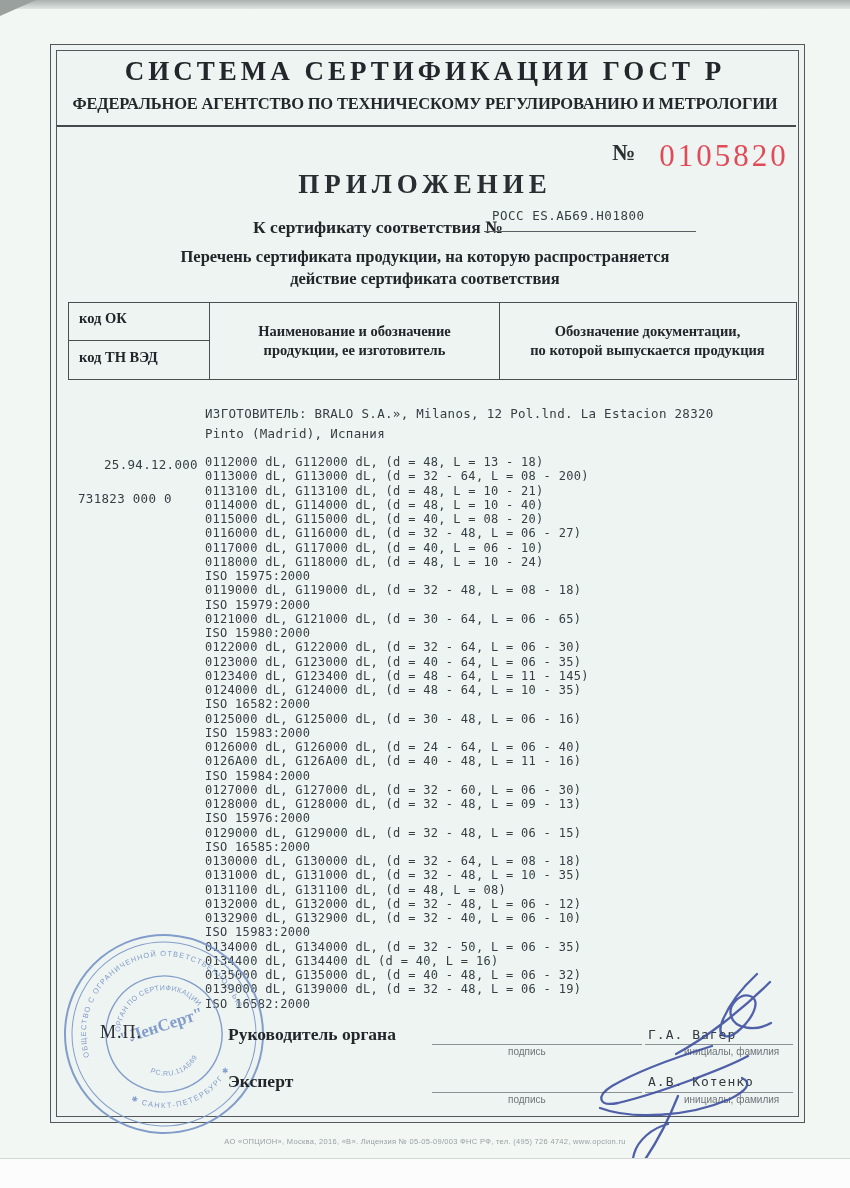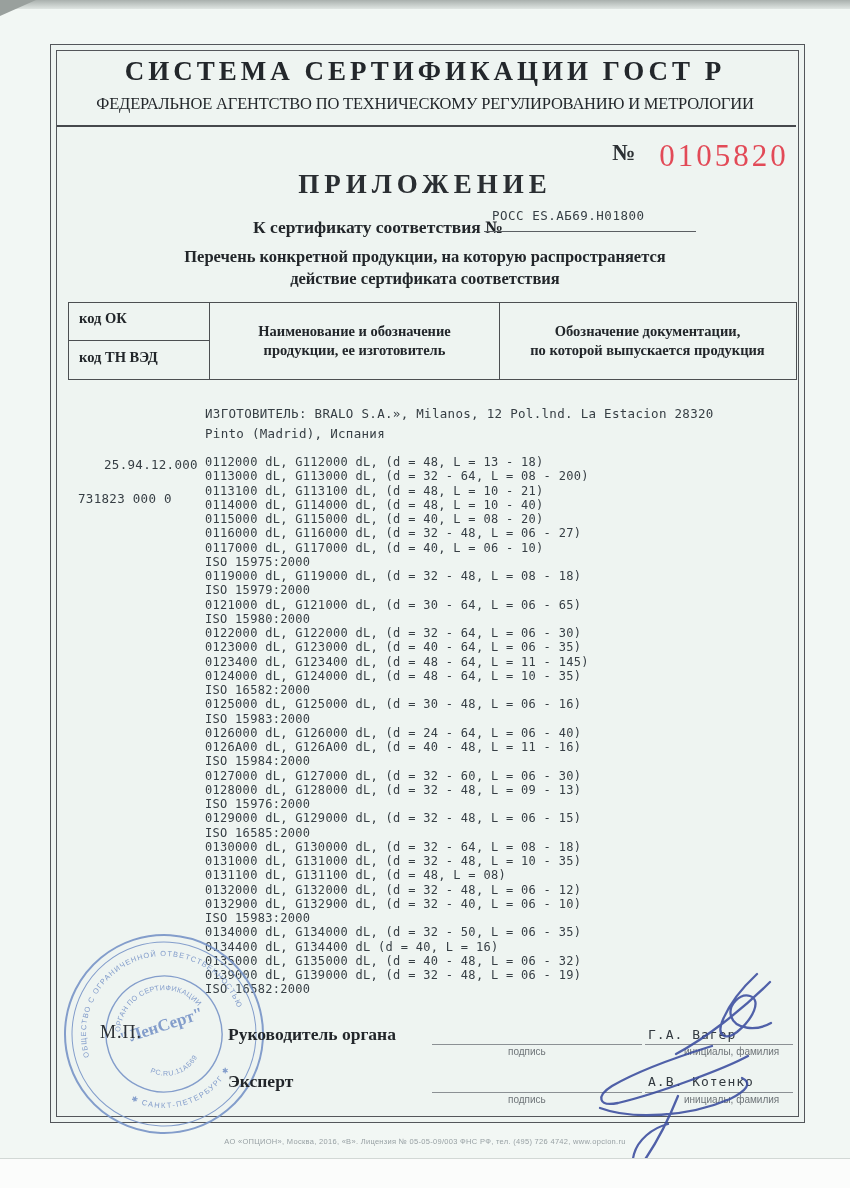--- a/index.html
+++ b/index.html
@@ -12,21 +12,21 @@
                clip-path:polygon(0 0,100% 0,0 100%);}
   .scan-bottom-line{position:absolute;left:0;top:1158px;width:850px;border-top:1px solid #d2d8d5;}
   .scan-bottom{position:absolute;left:0;top:1159px;width:850px;height:29px;background:#fbfcfb;}
   
   .frame{position:absolute;left:50px;top:44px;width:753px;height:1077px;
          border:1.6px solid #53565a;background:#eef4f1;}
   .frame-inner{position:absolute;left:5px;top:5px;right:5px;bottom:5px;border:1px solid #53565a;}
   
   .hdr1{position:absolute;left:0;top:56px;width:100%;text-align:center;font-weight:bold;
         font-size:27px;letter-spacing:4px;color:#23272b;}
-  .hdr2{position:absolute;left:0;top:94px;width:100%;text-align:center;font-weight:normal;
+  .hdr2{position:absolute;left:0;top:94px;width:100%;text-align:center;font-weight:bold;
         font-size:16.5px;letter-spacing:-0.2px;color:#23272b;}
   .hdr-divider{position:absolute;left:57px;top:125px;width:739px;border-top:2px solid #45484c;}
   
   .doc-no{position:absolute;left:612px;top:138px;white-space:nowrap;}
   .doc-no .nz{font-size:23px;font-weight:bold;color:#2c3034;vertical-align:6px;}
   .doc-no .digits{font-family:Liberation Serif, serif;font-size:31px;letter-spacing:3px;
                   color:#e24a57;margin-left:24px;}
   .title{position:absolute;left:0;top:169px;width:100%;text-align:center;font-weight:bold;
          font-size:27px;letter-spacing:5px;color:#2a2e32;}
   .cert-label{position:absolute;left:253px;top:217px;font-weight:bold;font-size:17.5px;}
@@ -96,21 +96,21 @@
   <div class="doc-no">
     <span class="nz">№</span><span class="digits">0105820</span>
   </div>
 
   <div class="title">ПРИЛОЖЕНИЕ</div>
 
   <div class="cert-label">К сертификату соответствия №</div>
   <div class="cert-no mono">РОСС ES.АБ69.Н01800</div>
   <div class="cert-underline"></div>
 
-  <div class="subtitle1">Перечень конкретной продукции,  на которую распространяется</div>
+  <div class="subtitle1">Перечень сертификата продукции,  на которую распространяется</div>
   <div class="subtitle2">действие сертификата соответствия</div>
 
   <div class="tbl">
     <div class="v1"></div>
     <div class="v2"></div>
     <div class="h1"></div>
     <div class="c1a">код ОК</div>
     <div class="c1b">код ТН ВЭД</div>
     <div class="c2">
       <div>Наименование и обозначение</div>
@@ -131,20 +131,21 @@
   <div class="code-tnved mono">731823 000 0</div>
 
   <div class="products mono">
       <div class="product-line">0112000 dL, G112000 dL, (d = 48, L = 13 - 18)</div>
       <div class="product-line">0113000 dL, G113000 dL, (d = 32 - 64, L = 08 - 200)</div>
       <div class="product-line">0113100 dL, G113100 dL, (d = 48, L = 10 - 21)</div>
       <div class="product-line">0114000 dL, G114000 dL, (d = 48, L = 10 - 40)</div>
       <div class="product-line">0115000 dL, G115000 dL, (d = 40, L = 08 - 20)</div>
       <div class="product-line">0116000 dL, G116000 dL, (d = 32 - 48, L = 06 - 27)</div>
       <div class="product-line">0117000 dL, G117000 dL, (d = 40, L = 06 - 10)</div>
+      <div class="product-line">0118000 dL, G118000 dL, (d = 48, L = 10 - 24)</div>
       <div class="product-line">ISO 15975:2000</div>
       <div class="product-line">0119000 dL, G119000 dL, (d = 32 - 48, L = 08 - 18)</div>
       <div class="product-line">ISO 15979:2000</div>
       <div class="product-line">0121000 dL, G121000 dL, (d = 30 - 64, L = 06 - 65)</div>
       <div class="product-line">ISO 15980:2000</div>
       <div class="product-line">0122000 dL, G122000 dL, (d = 32 - 64, L = 06 - 30)</div>
       <div class="product-line">0123000 dL, G123000 dL, (d = 40 - 64, L = 06 - 35)</div>
       <div class="product-line">0123400 dL, G123400 dL, (d = 48 - 64, L = 11 - 145)</div>
       <div class="product-line">0124000 dL, G124000 dL, (d = 48 - 64, L = 10 - 35)</div>
       <div class="product-line">ISO 16582:2000</div>

